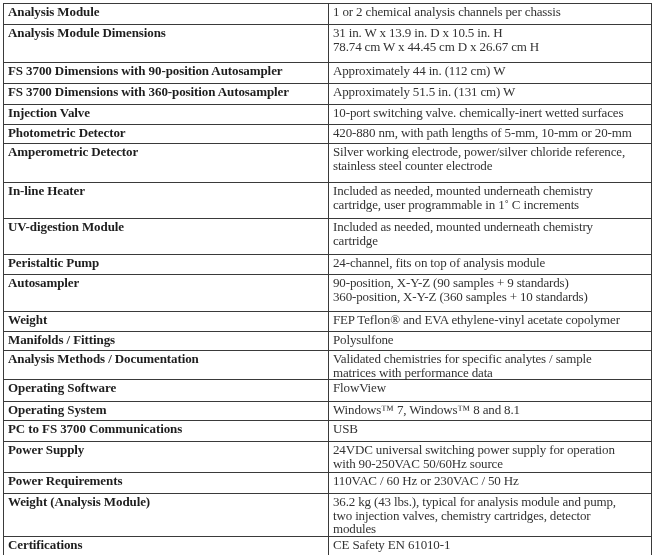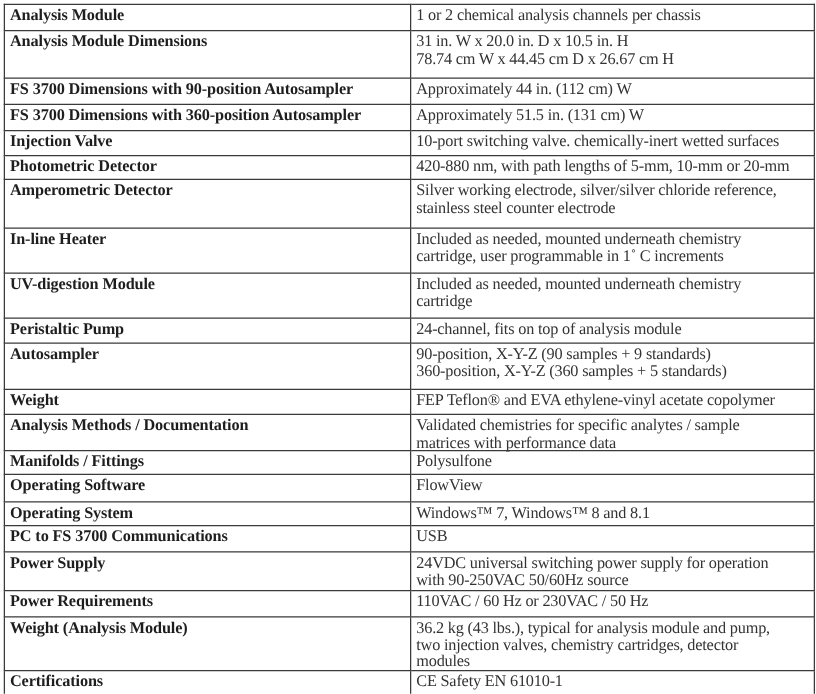--- a/index.html
+++ b/index.html
@@ -53,21 +53,21 @@
   <tbody id="spec-body">
   <tr style="height: 21px;">
         <td class="label">Analysis Module</td>
         <td class="value">
           <span class="line">1 or 2 chemical analysis channels per chassis</span>
         </td>
       </tr>
       <tr style="height: 38px; margin-top: 12px;">
         <td class="label">Analysis Module Dimensions</td>
         <td class="value">
-          <span class="line">31 in. W x 20.0 in. D x 10.5 in. H</span>
+          <span class="line">31 in. W x 13.9 in. D x 10.5 in. H</span>
           <span class="line">78.74 cm W x 44.45 cm D x 26.67 cm H</span>
         </td>
       </tr>
       <tr style="height: 21px;">
         <td class="label">FS 3700 Dimensions with 90-position Autosampler</td>
         <td class="value">
           <span class="line">Approximately 44 in. (112 cm) W</span>
         </td>
       </tr>
       <tr style="height: 21px;">
@@ -84,21 +84,21 @@
       </tr>
       <tr style="height: 19px;">
         <td class="label">Photometric Detector</td>
         <td class="value">
           <span class="line">420-880 nm, with path lengths of 5-mm, 10-mm or 20-mm</span>
         </td>
       </tr>
       <tr style="height: 39px;">
         <td class="label">Amperometric Detector</td>
         <td class="value">
-          <span class="line">Silver working electrode, silver/silver chloride reference,</span>
+          <span class="line">Silver working electrode, power/silver chloride reference,</span>
           <span class="line">stainless steel counter electrode</span>
         </td>
       </tr>
       <tr style="height: 36px; margin-left: 21px;">
         <td class="label">In-line Heater</td>
         <td class="value">
           <span class="line">Included as needed, mounted underneath chemistry</span>
           <span class="line">cartridge, user programmable in 1˚ C increments</span>
         </td>
       </tr>
@@ -112,40 +112,40 @@
       <tr style="height: 20px;">
         <td class="label">Peristaltic Pump</td>
         <td class="value">
           <span class="line">24-channel, fits on top of analysis module</span>
         </td>
       </tr>
       <tr style="height: 37px;">
         <td class="label">Autosampler</td>
         <td class="value">
           <span class="line">90-position, X-Y-Z (90 samples + 9 standards)</span>
-          <span class="line">360-position, X-Y-Z (360 samples + 5 standards)</span>
+          <span class="line">360-position, X-Y-Z (360 samples + 10 standards)</span>
         </td>
       </tr>
       <tr style="height: 20px;">
         <td class="label">Weight</td>
         <td class="value">
           <span class="line">FEP Teflon® and EVA ethylene-vinyl acetate copolymer</span>
         </td>
       </tr>
+      <tr style="height: 19px;">
+        <td class="label">Manifolds / Fittings</td>
+        <td class="value">
+          <span class="line">Polysulfone</span>
+        </td>
+      </tr>
       <tr style="height: 28px;">
         <td class="label">Analysis Methods / Documentation</td>
         <td class="value">
           <span class="line">Validated chemistries for specific analytes / sample</span>
           <span class="line">matrices with performance data</span>
-        </td>
-      </tr>
-      <tr style="height: 19px;">
-        <td class="label">Manifolds / Fittings</td>
-        <td class="value">
-          <span class="line">Polysulfone</span>
         </td>
       </tr>
       <tr style="height: 22px;">
         <td class="label">Operating Software</td>
         <td class="value">
           <span class="line">FlowView</span>
         </td>
       </tr>
       <tr style="height: 19px;">
         <td class="label">Operating System</td>

